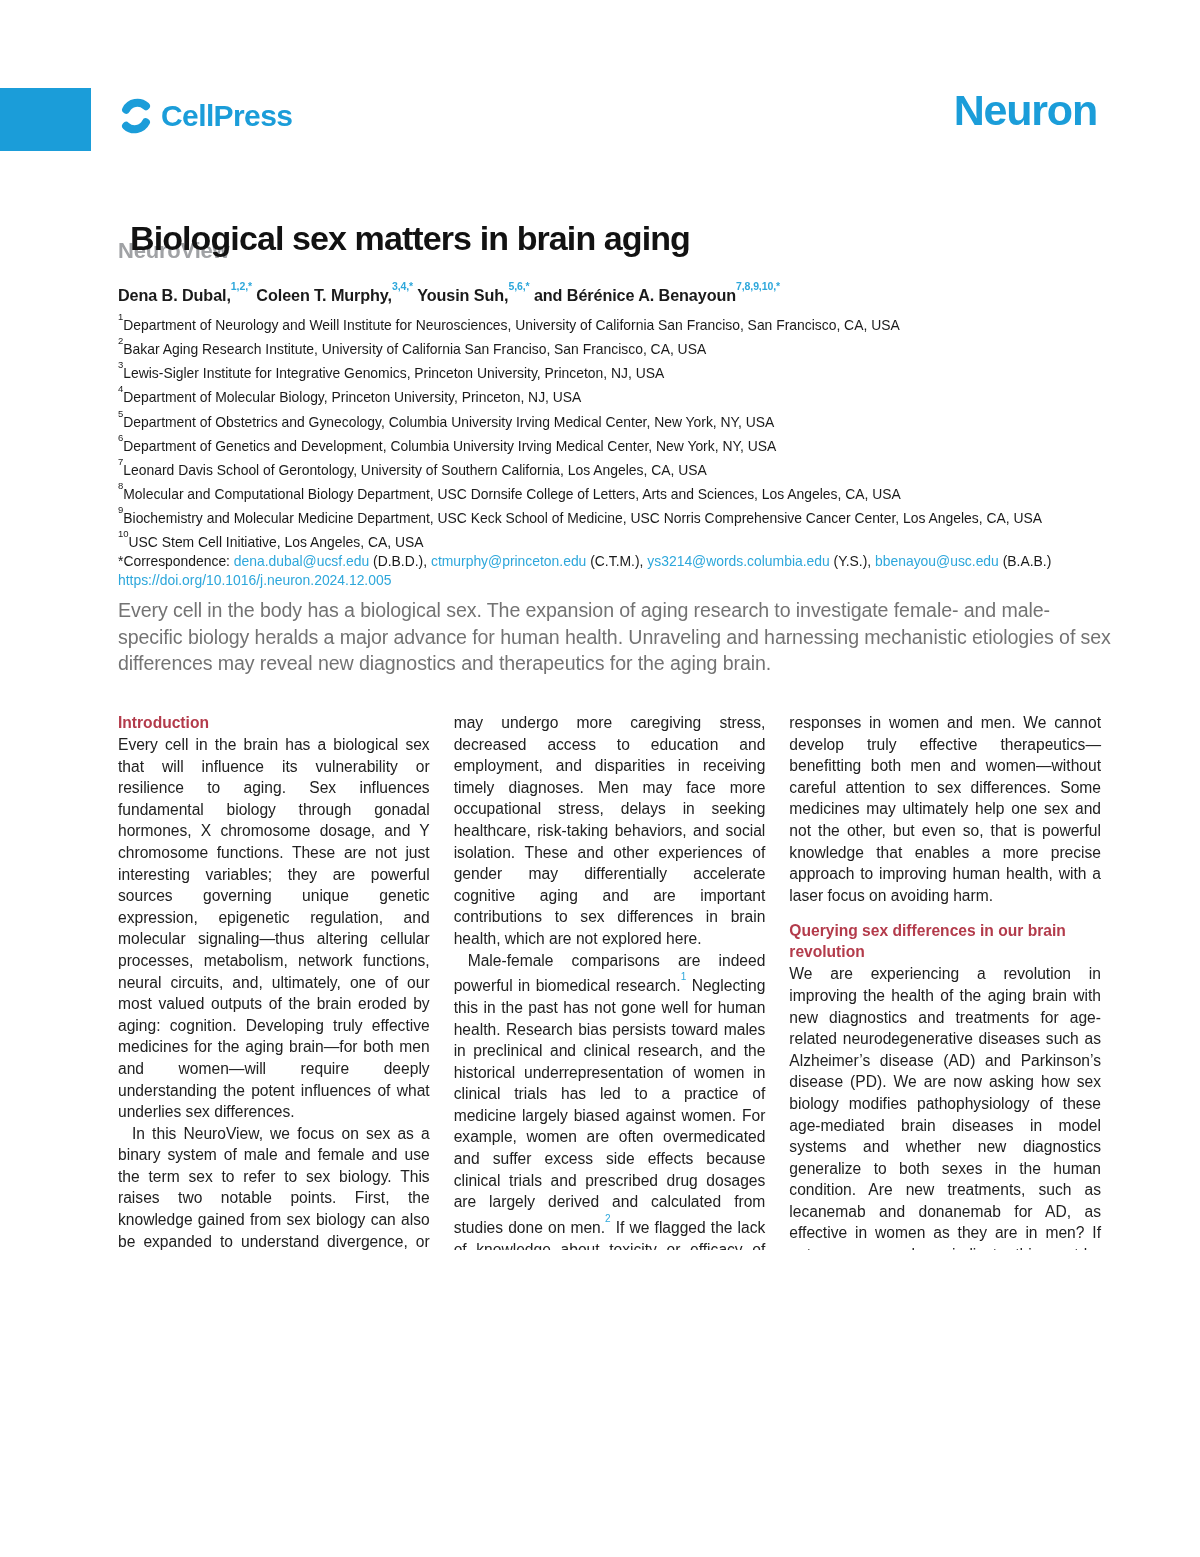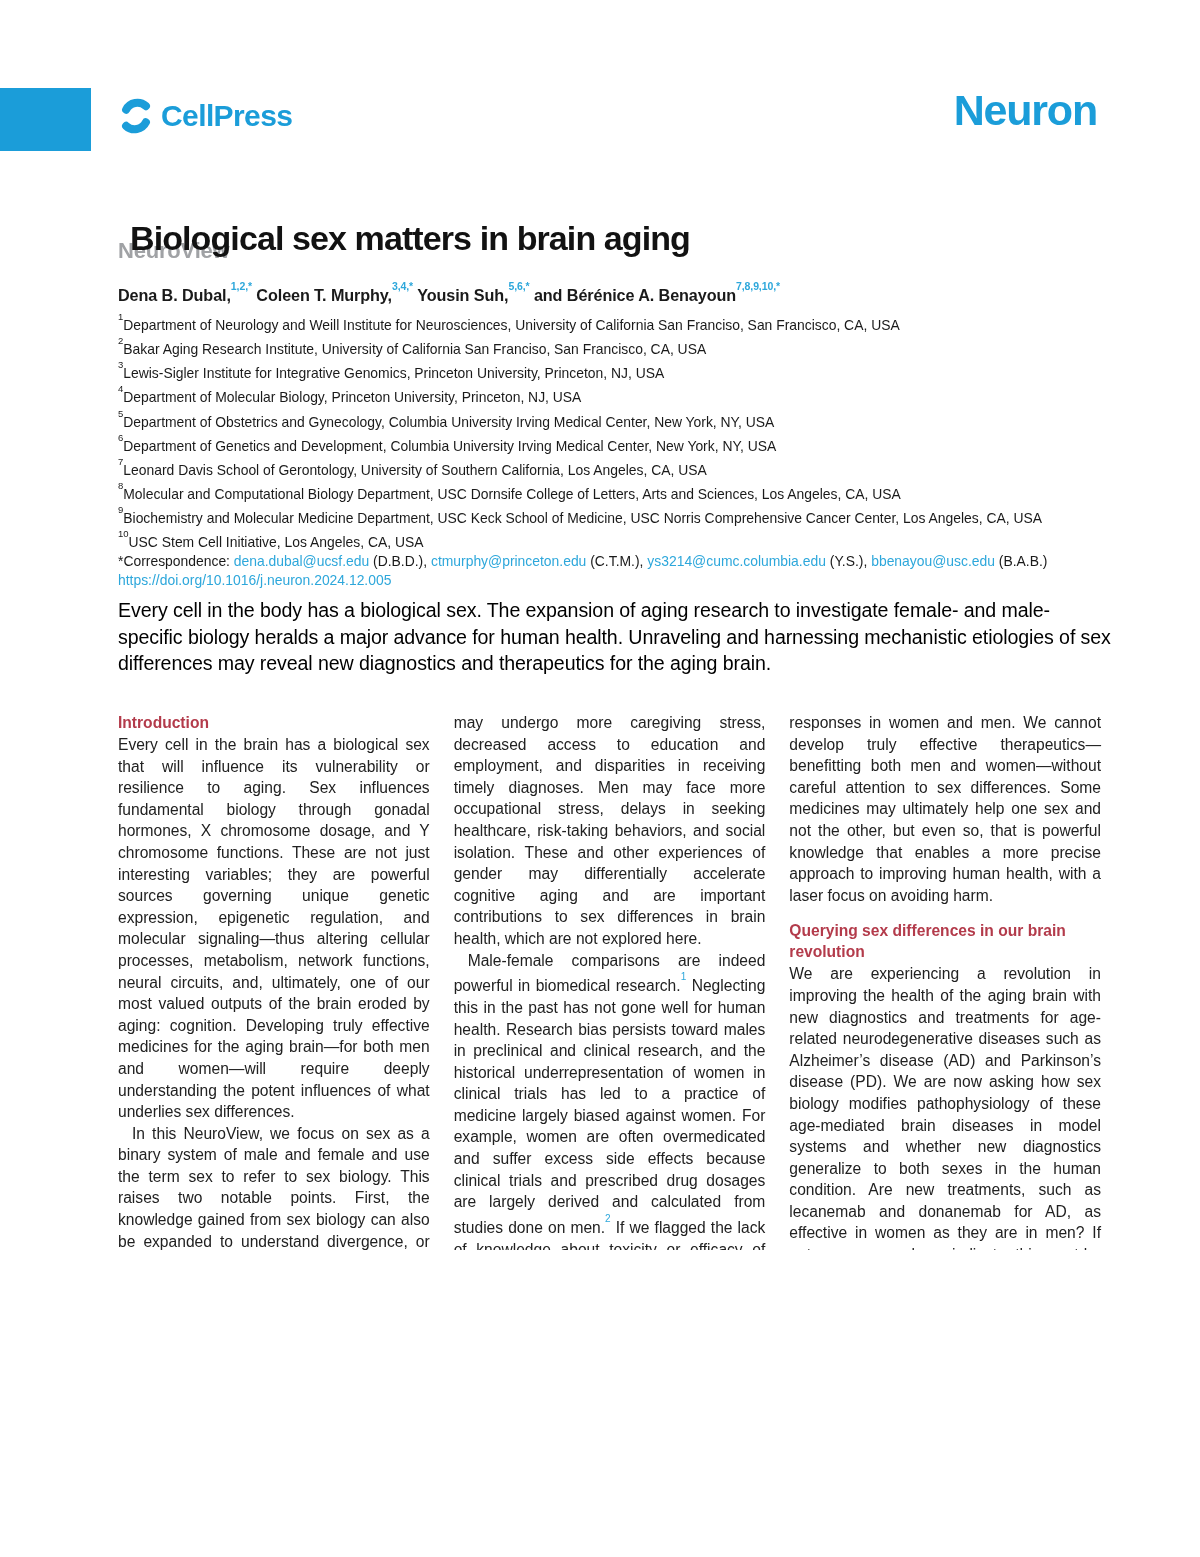--- a/index.html
+++ b/index.html
@@ -27,21 +27,21 @@
   .authors { font-size: 16.2px; font-weight: bold; color: #1a1a1a; margin-bottom: 6px; letter-spacing: -0.1px; }
   .authors sup, .blue-sup { color: #2da7db; }
   sup.a-sup { font-size: 10.5px; position: relative; top: -5px; font-weight: bold; }
   .affils { font-size: 13.9px; line-height: 19.4px; color: #1a1a1a; }
   .affil sup { font-size: 9.5px; position: relative; top: -4px; }
   .corr { font-size: 13.9px; line-height: 19.4px; color: #1a1a1a; }
   .corr a, .doi a { color: #2da7db; text-decoration: none; }
   .doi { font-size: 13.9px; line-height: 19.4px; }
 
   
-  .teaser { position: absolute; left: 118px; top: 597px; width: 994px; font-size: 19.6px; line-height: 26.6px; color: #000000; letter-spacing: -0.1px; }
+  .teaser { position: absolute; left: 118px; top: 597px; width: 994px; font-size: 19.6px; line-height: 26.6px; color: #737373; letter-spacing: -0.1px; }
 
   
   .columns { position: absolute; left: 118px; top: 712px; width: 983px; display: grid; grid-template-columns: repeat(3, 1fr); column-gap: 24px; }
   .col { font-size: 15.6px; line-height: 21.6px; text-align: justify; color: #212121; }
   .col .bodyhead { color: #b33b4b; font-weight: bold; text-align: left; margin: 14px 0 1px 0; line-height: 21px; }
   .col .bodyhead:first-child { margin-top: 0; }
   .col p { margin: 0; }
   .col p.indent { text-indent: 14px; }
   sup.ref { color: #2da7db; font-size: 10px; position: relative; top: -5px; }
 
@@ -86,21 +86,21 @@
         <div class="affil"><sup>2</sup><span>Bakar Aging Research Institute, University of California San Franciso, San Francisco, CA, USA</span></div>
         <div class="affil"><sup>3</sup><span>Lewis-Sigler Institute for Integrative Genomics, Princeton University, Princeton, NJ, USA</span></div>
         <div class="affil"><sup>4</sup><span>Department of Molecular Biology, Princeton University, Princeton, NJ, USA</span></div>
         <div class="affil"><sup>5</sup><span>Department of Obstetrics and Gynecology, Columbia University Irving Medical Center, New York, NY, USA</span></div>
         <div class="affil"><sup>6</sup><span>Department of Genetics and Development, Columbia University Irving Medical Center, New York, NY, USA</span></div>
         <div class="affil"><sup>7</sup><span>Leonard Davis School of Gerontology, University of Southern California, Los Angeles, CA, USA</span></div>
         <div class="affil"><sup>8</sup><span>Molecular and Computational Biology Department, USC Dornsife College of Letters, Arts and Sciences, Los Angeles, CA, USA</span></div>
         <div class="affil"><sup>9</sup><span>Biochemistry and Molecular Medicine Department, USC Keck School of Medicine, USC Norris Comprehensive Cancer Center, Los Angeles, CA, USA</span></div>
         <div class="affil"><sup>10</sup><span>USC Stem Cell Initiative, Los Angeles, CA, USA</span></div>
       </div>
-    <p class="corr"><span>*Correspondence: </span><a href="#">dena.dubal@ucsf.edu</a><span> (D.B.D.), </span><a href="#">ctmurphy@princeton.edu</a><span> (C.T.M.), </span><a href="#">ys3214@cumc.columbia.edu</a><span> (Y.S.), </span><a href="#">bbenayou@usc.edu</a><span> (B.A.B.)</span></p>
+    <p class="corr"><span>*Correspondence: </span><a href="#">dena.dubal@ucsf.edu</a><span> (D.B.D.), </span><a href="#">ctmurphy@princeton.edu</a><span> (C.T.M.), </span><a href="#">ys3214@words.columbia.edu</a><span> (Y.S.), </span><a href="#">bbenayou@usc.edu</a><span> (B.A.B.)</span></p>
     <p class="doi"><a href="#">https://doi.org/10.1016/j.neuron.2024.12.005</a></p>
   </div>
 
   <p class="teaser">Every cell in the body has a biological sex. The expansion of aging research to investigate female- and male-specific biology heralds a major advance for human health. Unraveling and harnessing mechanistic etiologies of sex differences may reveal new diagnostics and therapeutics for the aging brain.</p>
 
   <main class="columns">
       <div class="col">
         <div class="bodyhead">Introduction</div>
         <p>Every cell in the brain has a biological sex that will influence its vulnerability or resilience to aging. Sex influences fundamental biology through gonadal hormones, X chromosome dosage, and Y chromosome functions. These are not just interesting variables; they are powerful sources governing unique genetic expression, epigenetic regulation, and molecular signaling—thus altering cellular processes, metabolism, network functions, neural circuits, and, ultimately, one of our most valued outputs of the brain eroded by aging: cognition. Developing truly effective medicines for the aging brain—for both men and women—will require deeply understanding the potent influences of what underlies sex differences.</p>
         <p class="indent">In this NeuroView, we focus on sex as a binary system of male and female and use the term sex to refer to sex biology. This raises two notable points. First, the knowledge gained from sex biology can also be expanded to understand divergence, or variation within sexes, in a way that thoughtfully attends to distinctions among individual gender identities, not explored here. Second, in the human condition, gender is inextricable from sex as a source of differences caused by culture and society, and living a lifetime in a gendered world undeniably contributes to cognitive aging. For example, women</p>

